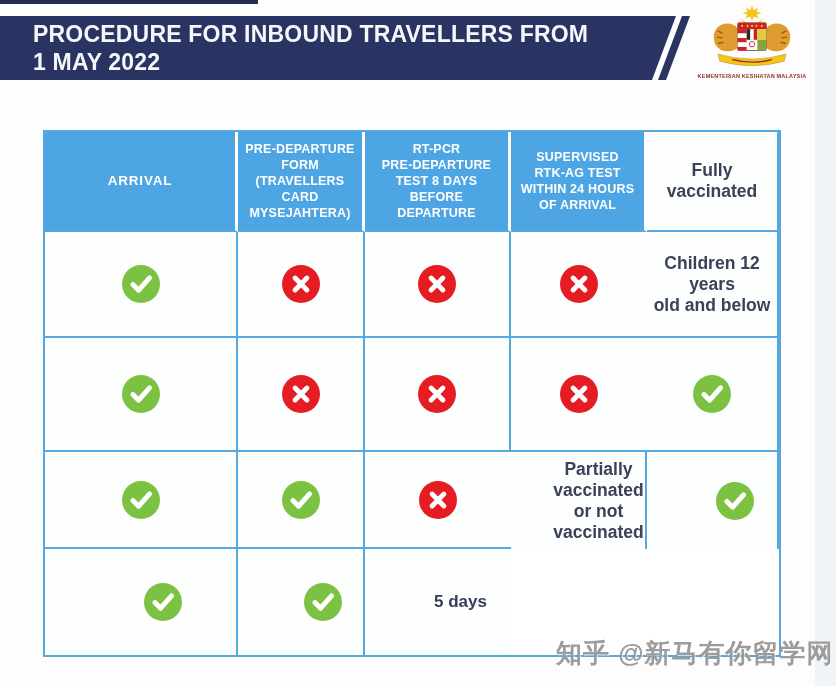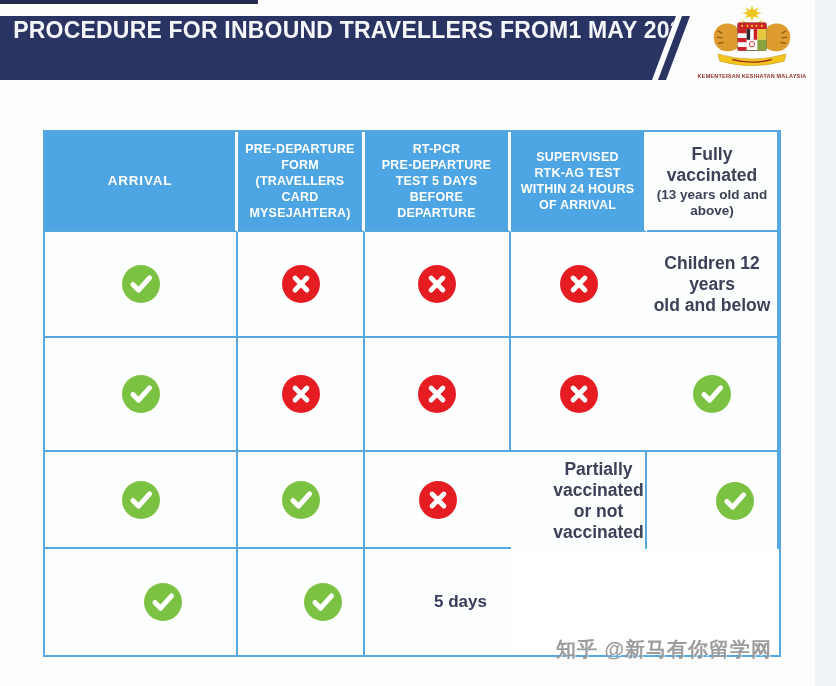--- a/index.html
+++ b/index.html
@@ -9,21 +9,21 @@
     font-family:"Liberation Sans","DejaVu Sans",sans-serif;
   }
   
   .topstrip{position:absolute;left:0;top:0;width:258px;height:4px;background:#242c52;}
   .rightstrip{position:absolute;right:0;top:0;width:21px;height:686px;background:#f0f3f7;}
 
   
   .banner{
     position:absolute;left:0;top:16px;width:676px;height:64px;background:#293463;
     clip-path:polygon(0 0,676px 0,652px 64px,0 64px);
-    display:flex;flex-direction:row;justify-content:center;
+    display:flex;flex-direction:column;justify-content:center;
     padding-left:33px;box-sizing:border-box;
   }
   .banner-line{color:#f6f7fa;font-weight:700;font-size:23px;line-height:28px;letter-spacing:0.2px;white-space:nowrap;}
   .accent{
     position:absolute;left:652px;top:16px;width:40px;height:64px;background:#293463;
     clip-path:polygon(30px 0,38px 0,14px 64px,6px 64px);
   }
 
   
   .logo{position:absolute;left:692px;top:4px;width:120px;text-align:center;}
@@ -59,21 +59,21 @@
   .cat-cell{display:flex;flex-direction:column;align-items:center;justify-content:center;padding:2px 4px;}
   .cat-main{font-weight:700;font-size:17.5px;line-height:21px;color:#3c4157;text-align:center;white-space:pre-line;}
   .cat-note{font-weight:700;font-size:13.5px;line-height:16px;color:#3c4157;text-align:center;margin-top:1px;}
   .mark-cell{display:flex;align-items:center;justify-content:center;text-align:center;}
   .mark{width:38px;height:38px;}
   .duration{font-weight:700;font-size:17px;color:#363c59;}
 
   
   .watermark{
     position:absolute;left:556px;top:636px;
-    font-size:20px;font-weight:600;color:rgba(148,148,148,0.92);
+    font-size:26px;font-weight:600;color:rgba(148,148,148,0.92);
     text-shadow:1px 1px 0 rgba(255,255,255,0.65);
     letter-spacing:1px;white-space:nowrap;
   }
 </style>
 </head>
 <body>
 
 <div class="topstrip"></div>
 <div class="rightstrip"></div>
 
@@ -121,31 +121,30 @@
 
 <div class="table">
     <div class="th th-cat">ARRIVAL</div>
     <div class="th">PRE-DEPARTURE
 FORM
 (TRAVELLERS
 CARD
 MYSEJAHTERA)</div>
     <div class="th">RT-PCR
 PRE-DEPARTURE
-TEST 5 DAYS
+TEST 8 DAYS
 BEFORE
 DEPARTURE</div>
     <div class="th">SUPERVISED
 RTK-AG TEST
 WITHIN 24 HOURS
 OF ARRIVAL</div>
     <div class="td cat-cell">
       <div class="cat-main">Fully
 vaccinated</div>
-      <div class="cat-note">(13 years old and above)</div>
     </div>
     <div class="td mark-cell">
       <svg viewBox="0 0 40 40" class="mark">
         <circle cx="20" cy="20" r="20" fill="#7cc242"></circle>
         <path d="M11.5 20.5 L17.5 26.5 L29 13.5" stroke="#ffffff" stroke-width="5.2" fill="none" stroke-linecap="round" stroke-linejoin="round"></path>
       </svg>
     </div>
     <div class="td mark-cell">
       <svg viewBox="0 0 40 40" class="mark">
         <circle cx="20" cy="20" r="20" fill="#e51d23"></circle>

